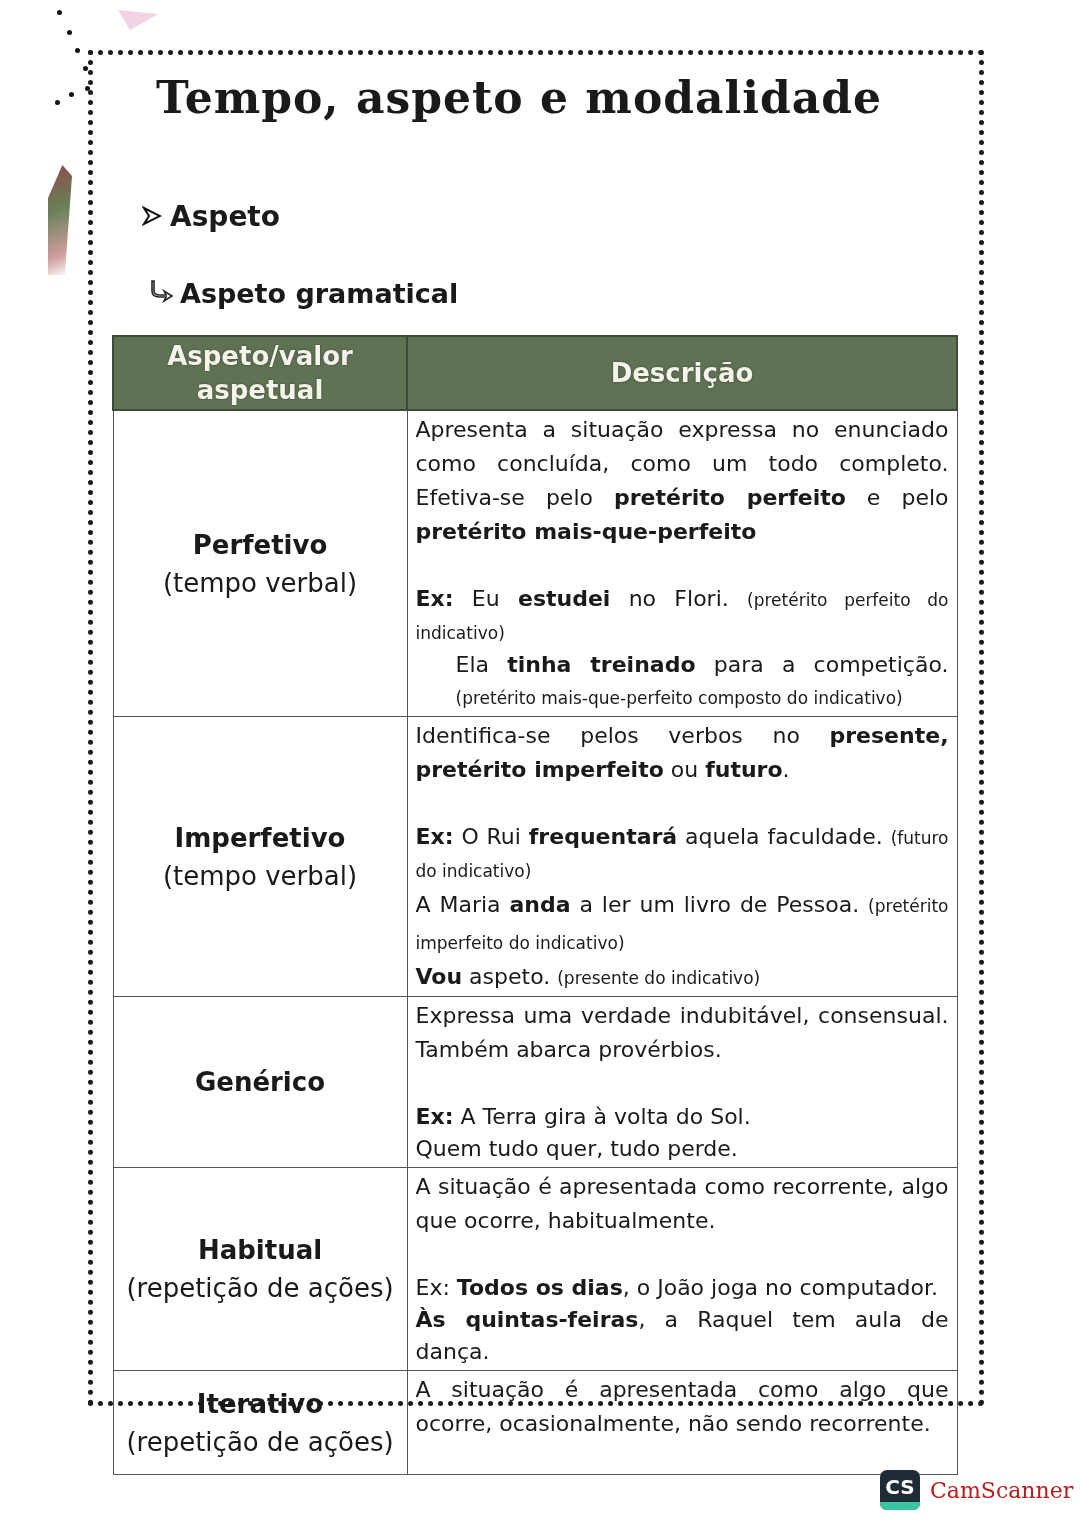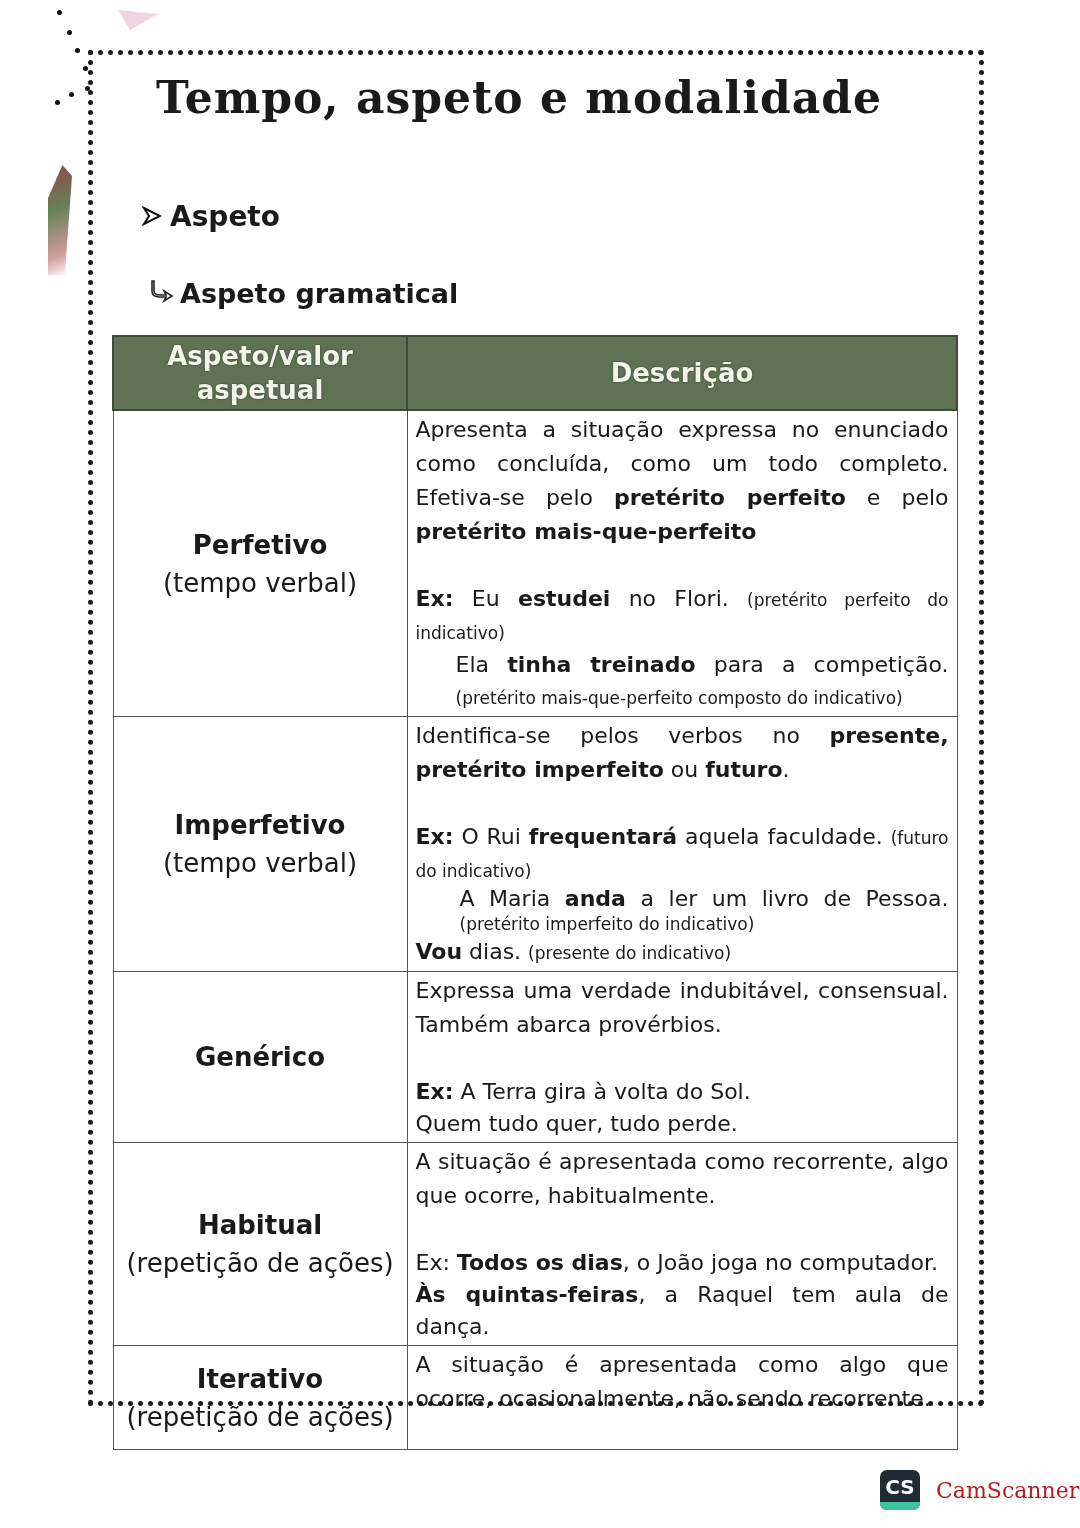--- a/index.html
+++ b/index.html
@@ -25,21 +25,21 @@
   .tbl { position:absolute; left:112px; top:335px; width:846px; border-collapse:collapse; }
   .tbl th { background:#5f7254; color:#f4f4ea; font-weight:bold; font-size:26px; line-height:34px;
             border:2px solid #3f4b38; padding:2px 4px; text-shadow:0 0 2px #2c3626; }
   .tbl td { border:1.5px solid #555; vertical-align:top; }
   .c1 { width:284px; text-align:center; vertical-align:middle !important; font-size:26px; line-height:38px; }
   .c1 .nm { font-weight:bold; }
   .c2 { padding:2px 8px 2px 8px; font-size:22px; line-height:34px; text-align:justify; }
   .c2 .small { font-size:17px; }
   .c2 .gap { height:34px; }
   b { font-weight:bold; }
-  .cs-logo { position:absolute; left:880px; top:1470px; display:flex; align-items:center; gap:16px; }
+  .cs-logo { position:absolute; left:880px; top:1470px; display:flex; align-items:center; gap:10px; }
   .cs-badge { width:40px; height:40px; border-radius:7px; background:#1f2b36; color:#fff; font-weight:bold;
               font-size:20px; display:flex; align-items:center; justify-content:center; position:relative; overflow:hidden;
               font-family:"DejaVu Sans", sans-serif; }
   .cs-badge::after { content:""; position:absolute; left:0; right:0; bottom:0; height:8px; background:#3cc4a0; }
   .cs-text { font-family:"DejaVu Serif", serif; font-size:22px; color:#b91c1c; }
 </style>
 </head>
 <body>
 
 <div class="corner-pink"></div>
@@ -98,22 +98,22 @@
       </tr>
       <tr style="height: 248px;">
         <td class="c1">
           <div class="nm">Imperfetivo</div>
           <div>(tempo verbal)</div>
         </td>
         <td class="c2">
           <div><span>Identifica-se pelos verbos no </span><b>presente, pretérito imperfeito</b><span> ou </span><b>futuro</b><span>.</span></div>
           <div class="gap"></div>
           <div style="line-height: 32px;"><b>Ex:</b><span> O Rui </span><b>frequentará</b><span> aquela faculdade. </span><span class="small">(futuro do indicativo)</span></div>
-          <div style="line-height: 24px; margin-left: 44px;"><span>A Maria </span><b>anda</b><span> a ler um livro de Pessoa. </span><span class="small">(pretérito imperfeito do indicativo)</span></div>
-          <div style="line-height: 32px;"><b>Vou</b><span> dias. </span><span class="small">(presente do indicativo)</span></div>
+          <div style="line-height: 36px;"><span>A Maria </span><b>anda</b><span> a ler um livro de Pessoa. </span><span class="small">(pretérito imperfeito do indicativo)</span></div>
+          <div style="line-height: 32px;"><b>Vou</b><span> aspeto. </span><span class="small">(presente do indicativo)</span></div>
         </td>
       </tr>
       <tr style="height: 168px;">
         <td class="c1">
           <div class="nm">Genérico</div>
         </td>
         <td class="c2">
           <div><span>Expressa uma verdade indubitável, consensual. Também abarca provérbios.</span></div>
           <div class="gap"></div>
           <div style="line-height: 32px;"><b>Ex:</b><span> A Terra gira à volta do Sol.</span></div>

